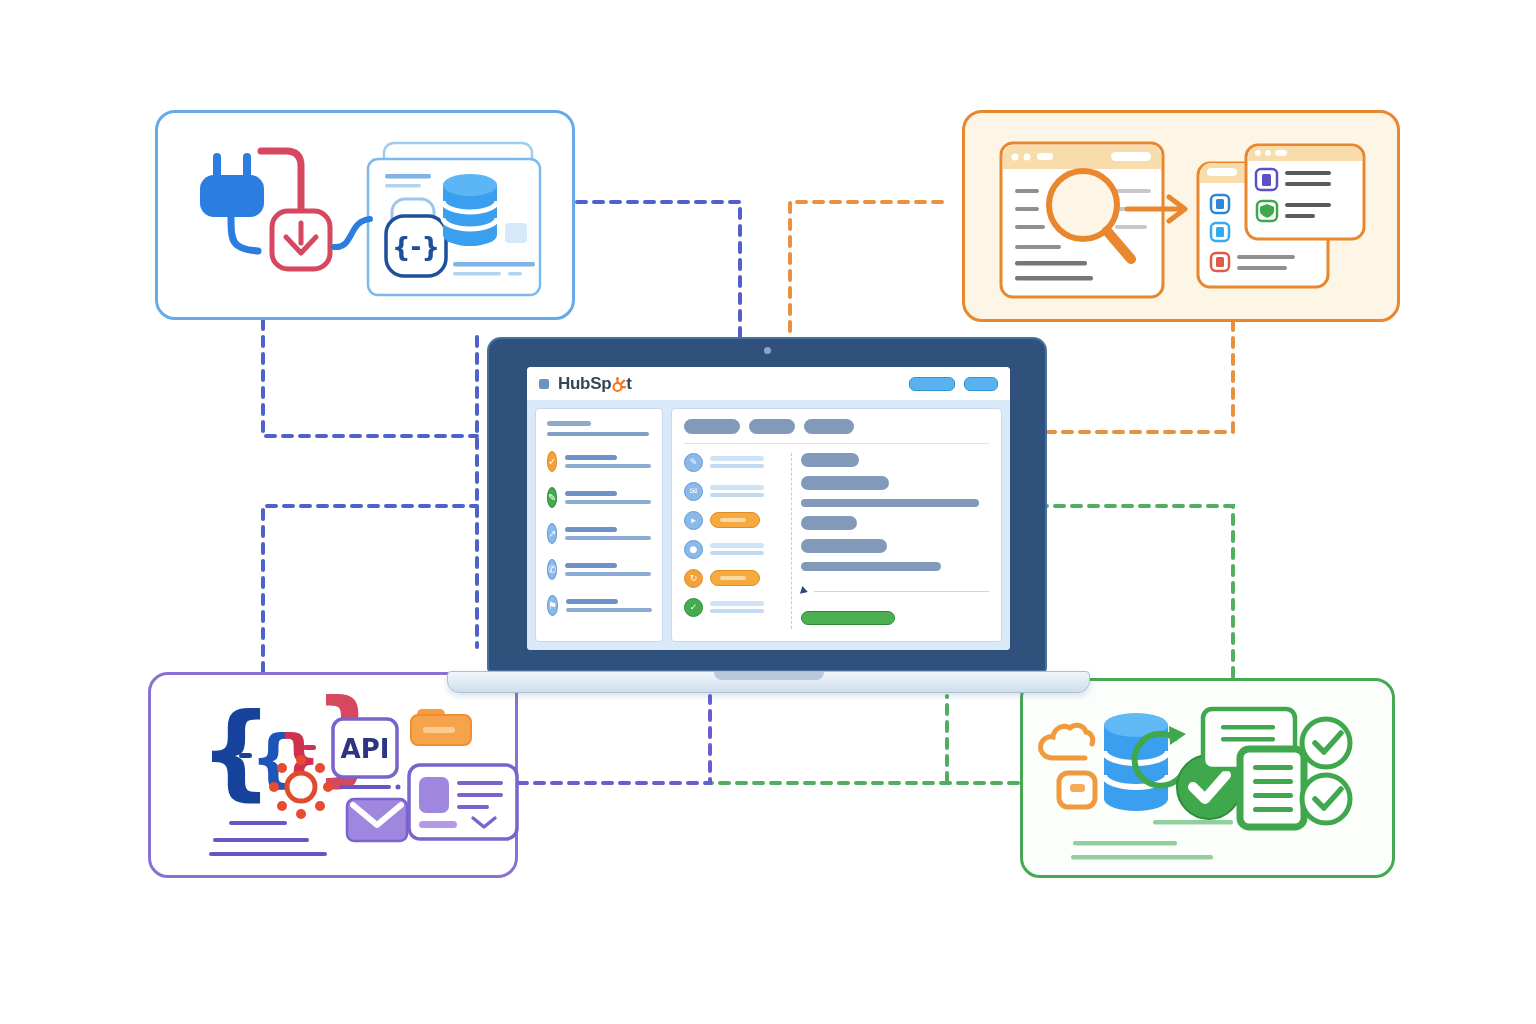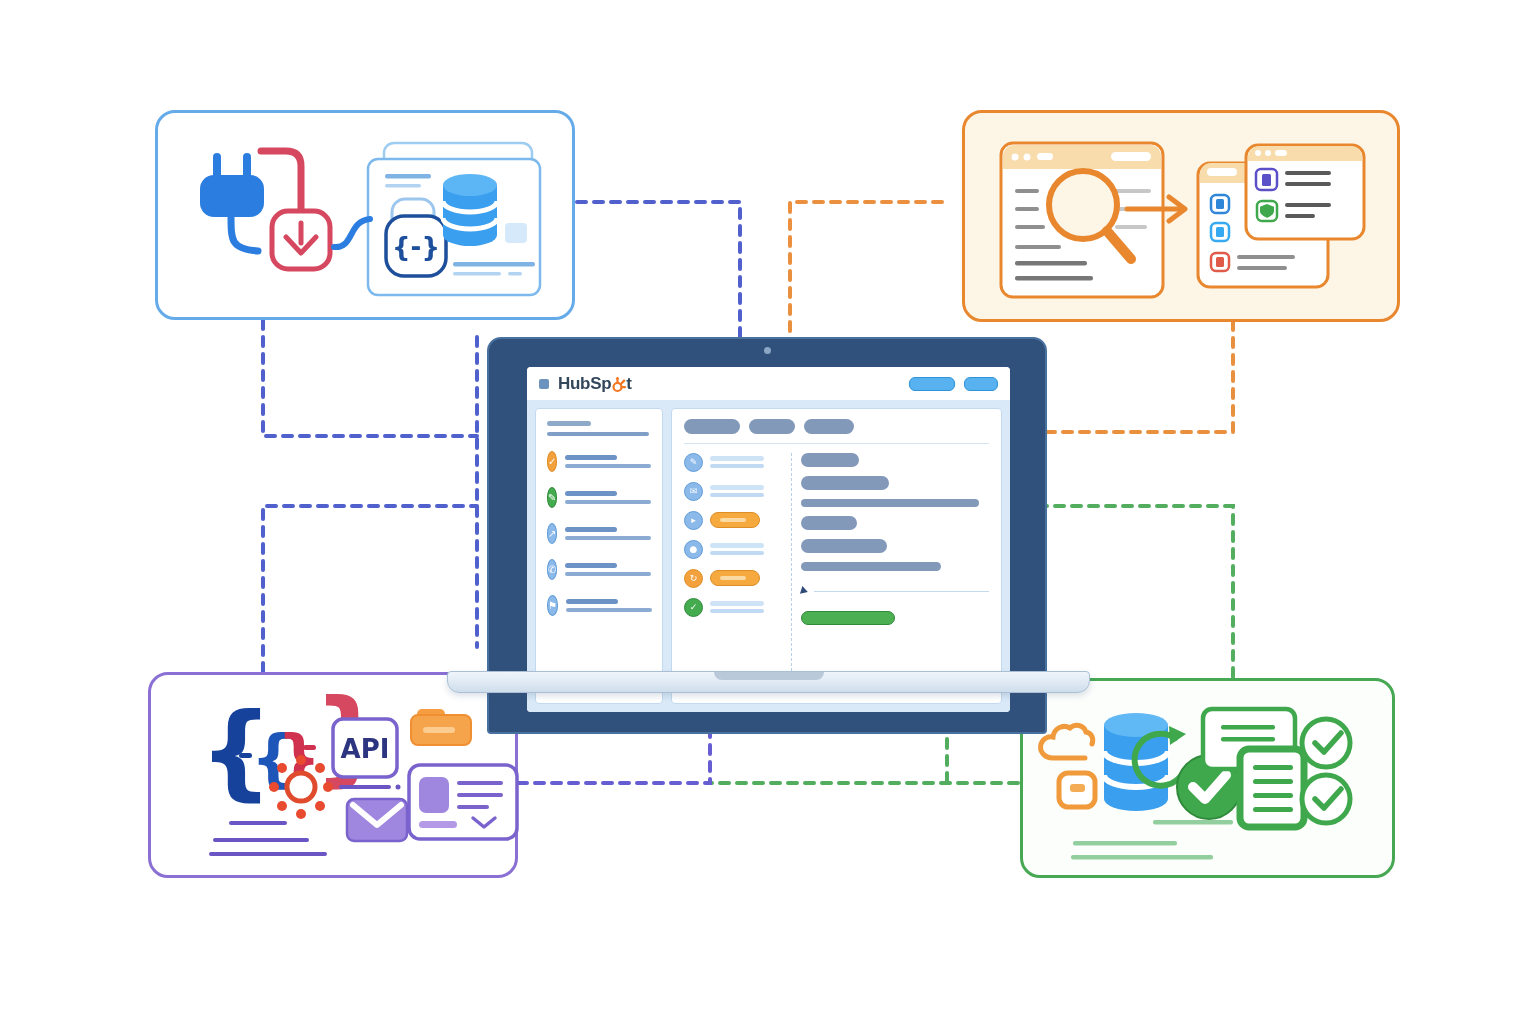--- a/index.html
+++ b/index.html
@@ -11,21 +11,21 @@
 
   
   .card{position:absolute;z-index:2;background:#fff;border:3px solid;border-radius:20px;box-sizing:border-box;}
   .card svg{position:absolute;left:0;top:0;}
   .card-tl{left:155px;top:110px;width:420px;height:210px;border-color:#66abe9;}
   .card-tr{left:962px;top:110px;width:438px;height:212px;border-color:#e8872e;background:#fdf5e6;}
   .card-bl{left:148px;top:672px;width:370px;height:206px;border-color:#8a6fd4;}
   .card-br{left:1020px;top:678px;width:375px;height:200px;border-color:#46a853;background:#fcfefc;}
 
   
-  .laptop-screen{position:absolute;left:487px;top:337px;width:560px;height:397px;z-index:3;
+  .laptop-screen{position:absolute;left:487px;top:337px;width:560px;height:335px;z-index:3;
     background:var(--bezel,#30517c);border:2px solid #49719f;border-radius:14px 14px 4px 4px;box-sizing:border-box;}
   .webcam{position:absolute;left:50%;top:8px;width:7px;height:7px;margin-left:-3px;border-radius:50%;background:#8aa6c4;}
   .screen-inner{position:absolute;left:38px;right:35px;top:28px;bottom:20px;background:#fff;border-radius:4px;overflow:hidden;
     display:flex;flex-direction:column;}
   .screen-header{height:33px;display:flex;align-items:center;gap:9px;padding:0 12px;background:#fff;flex:0 0 auto;}
   .app-square{width:10px;height:10px;background:#6b93bd;border-radius:2px;}
   .brand{display:inline-flex;align-items:flex-end;font-weight:bold;font-size:17px;color:var(--slate,#33475b);letter-spacing:-.3px;}
   .brand .sprk{margin:0 0 1px 0;}
   .hpill{height:12px;border-radius:6px;background:var(--sky,#58b2ef);border:1px solid #2e93d8;}
   .hp1{width:44px;margin-left:auto;} .hp2{width:32px;}

